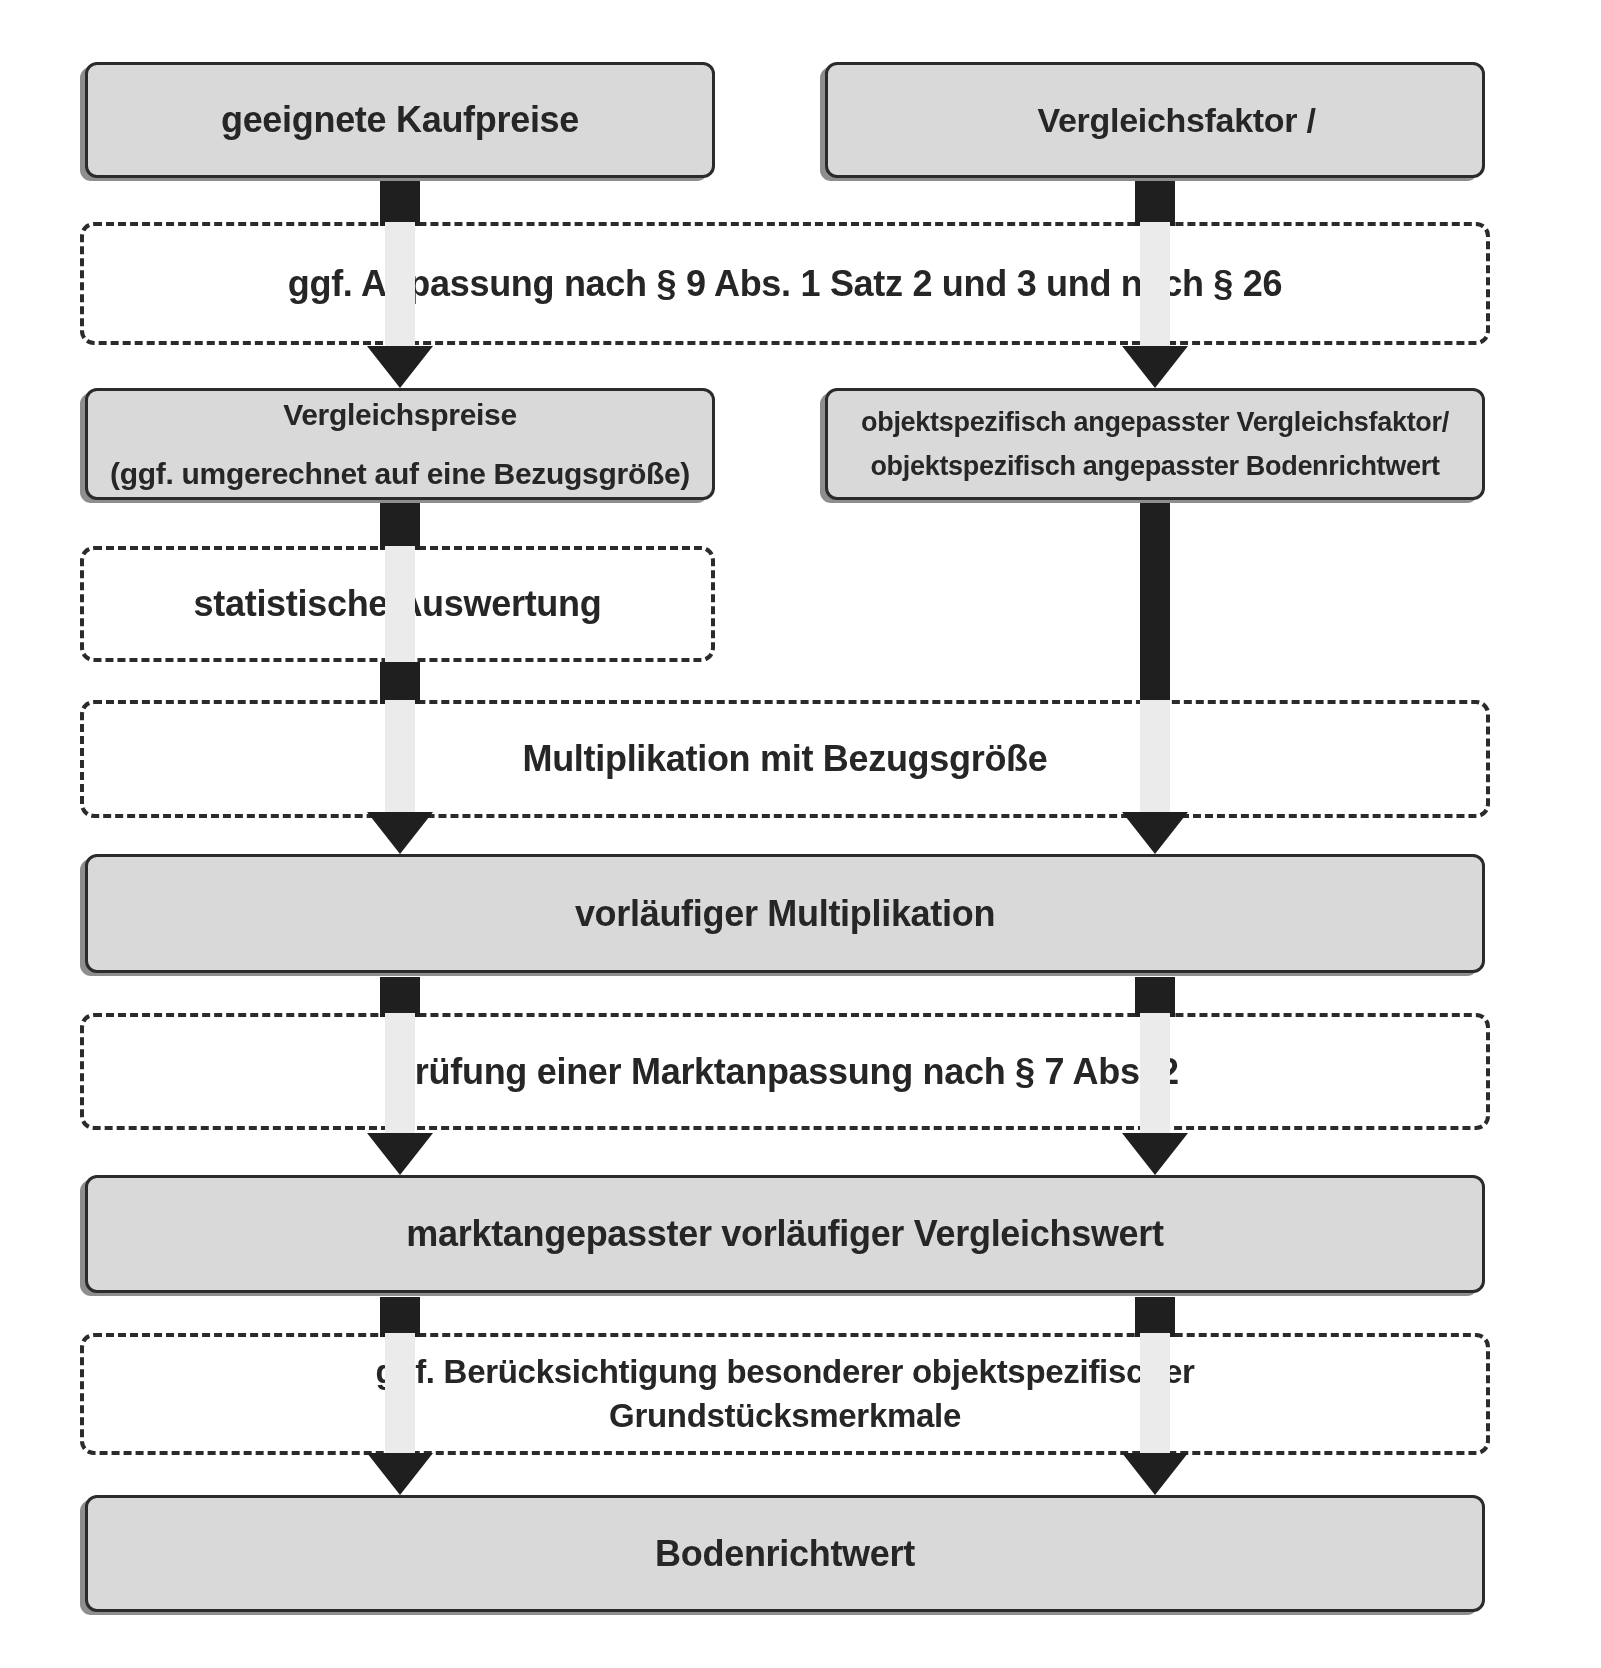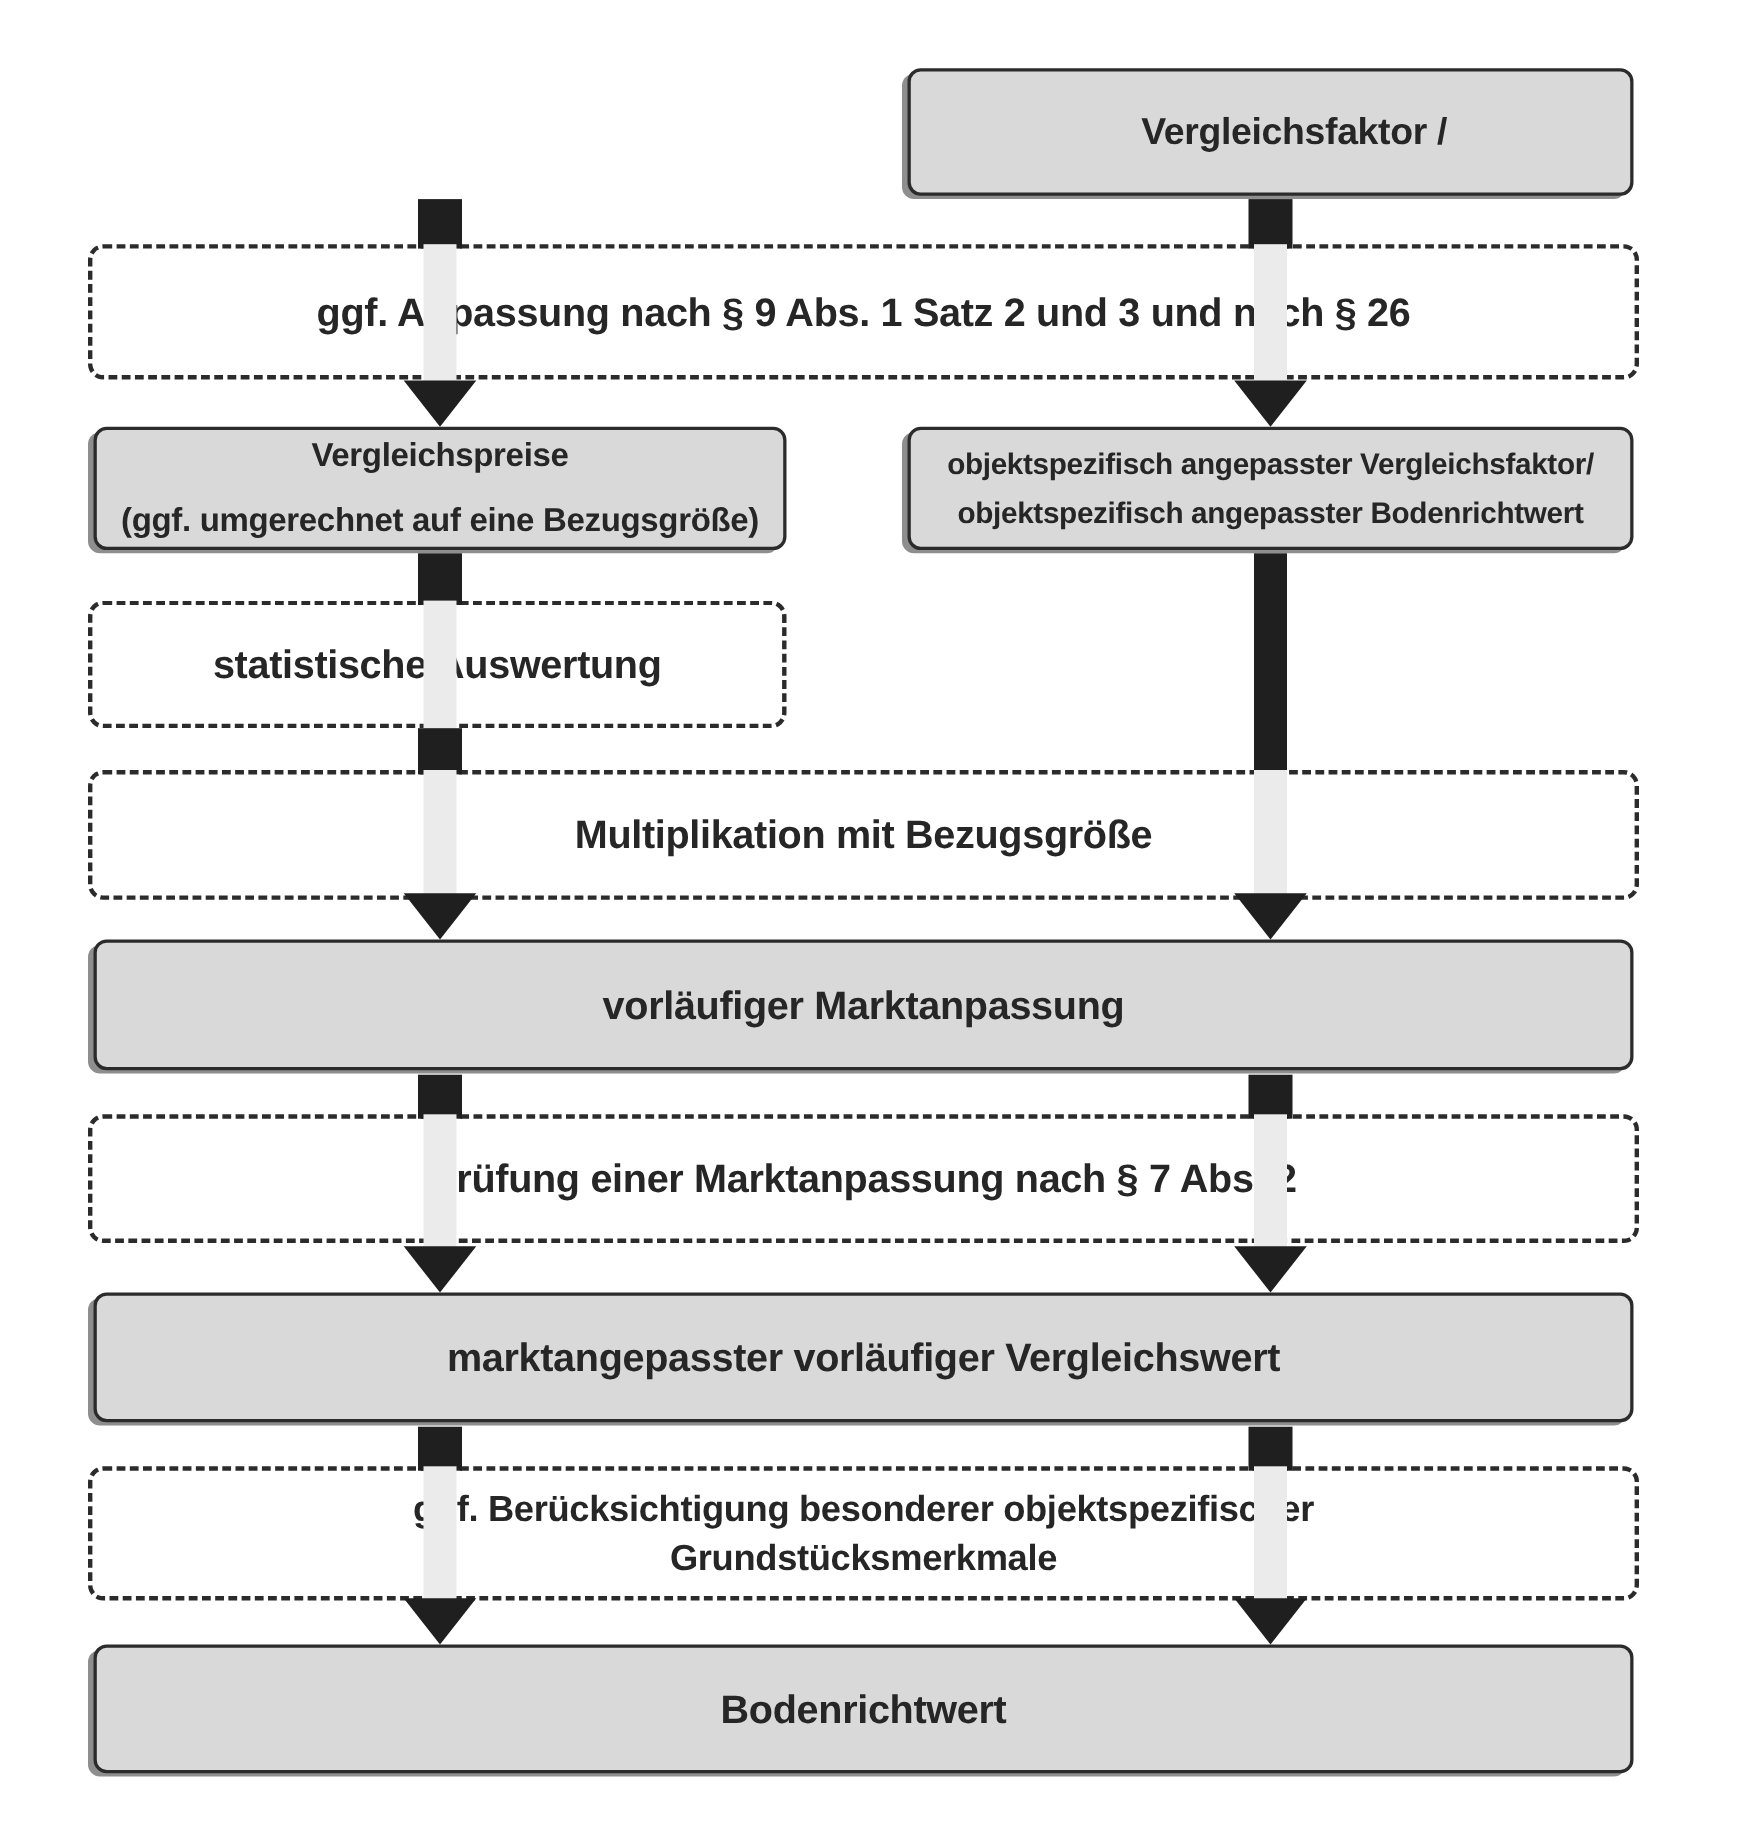--- a/index.html
+++ b/index.html
@@ -65,20 +65,23 @@
   <div class="head" style="left:367px;top:1133px;"></div>
   <div class="head" style="left:1122px;top:1133px;"></div>
 
   <div class="stub" style="left:380px;top:1297px;height:40px;"></div>
   <div class="stub" style="left:1135px;top:1297px;height:40px;"></div>
   <div class="stem" style="left:385px;top:1333px;height:124px;"></div>
   <div class="stem" style="left:1140px;top:1333px;height:124px;"></div>
   <div class="head" style="left:367px;top:1453px;"></div>
   <div class="head" style="left:1122px;top:1453px;"></div>
 
+  <div class="node solid fs36" style="left:85px;top:62px;width:630px;height:116px;">
+    <span>geeignete Kaufpreise</span>
+  </div>
 
   <div class="node solid fs34" style="left:825px;top:62px;width:660px;height:116px;padding-left:43px;">
     <span>Vergleichsfaktor /</span>
   </div>
 
   <div class="node dashed fs36" style="left:80px;top:222px;width:1410px;height:123px;">
     <span>ggf. Anpassung nach § 9 Abs. 1 Satz 2 und 3 und nach § 26</span>
   </div>
 
   <div class="node solid fs30" style="left:85px;top:388px;width:630px;height:112px;">
@@ -93,21 +96,21 @@
 
   <div class="node dashed fs36" style="left:80px;top:546px;width:635px;height:116px;">
     <span>statistische Auswertung</span>
   </div>
 
   <div class="node dashed fs36" style="left:80px;top:700px;width:1410px;height:118px;">
     <span>Multiplikation mit Bezugsgröße</span>
   </div>
 
   <div class="node solid fs36" style="left:85px;top:854px;width:1400px;height:119px;">
-    <span>vorläufiger Marktanpassung</span>
+    <span>vorläufiger Multiplikation</span>
   </div>
 
   <div class="node dashed fs36" style="left:80px;top:1013px;width:1410px;height:117px;">
     <span>Prüfung einer Marktanpassung nach § 7 Abs. 2</span>
   </div>
 
   <div class="node solid fs36" style="left:85px;top:1175px;width:1400px;height:118px;">
     <span>marktangepasster vorläufiger Vergleichswert</span>
   </div>
 

